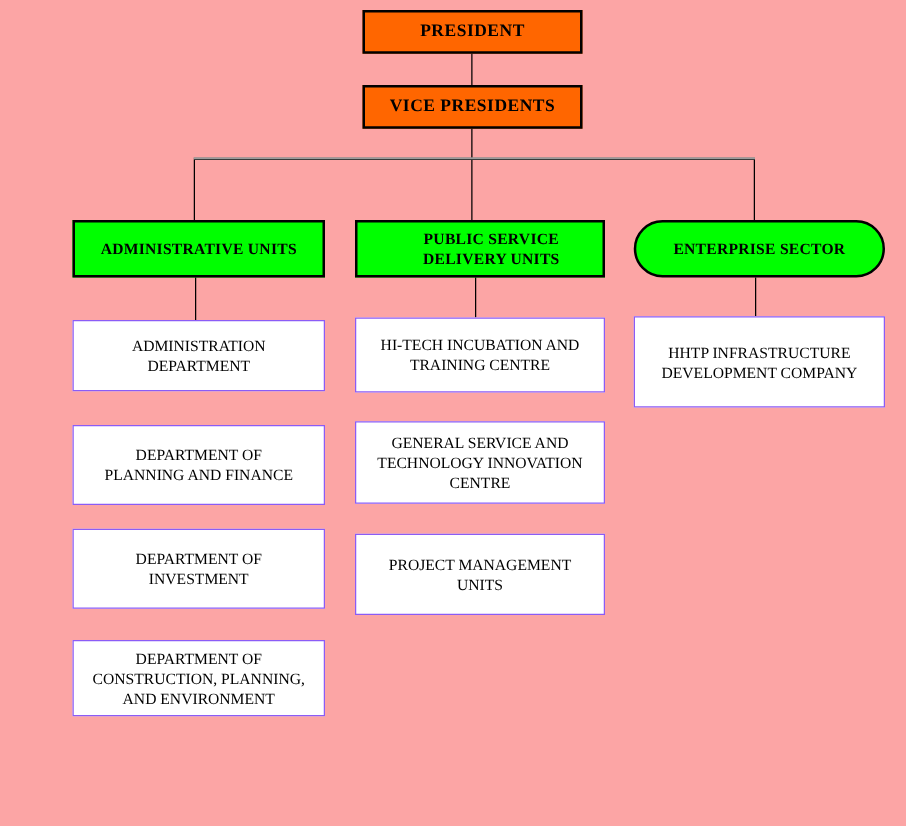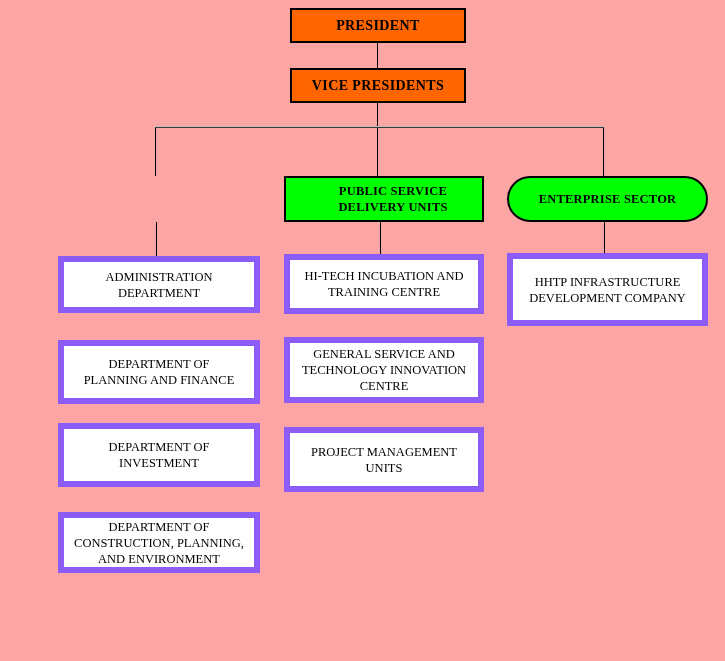--- a/index.html
+++ b/index.html
@@ -32,21 +32,21 @@
   }
   .lvl2 {
     background: #00FF00;
     border: 2px solid #000;
     font-weight: bold;
     font-size: 12.5px;
     letter-spacing: 0.2px;
   }
   .leaf {
     background: #ffffff;
-    border: 6px solid #8b5cf6;
+    border: 1px solid #8b5cf6;
     font-size: 12.5px;
   }
   .vline {
     position: absolute;
     width: 1px;
     background: #000;
   }
   .hline {
     position: absolute;
     height: 1px;
@@ -64,20 +64,21 @@
   <div class="vline" style="left:377px; top:43px; height:25px;"></div>
 
   <div class="node lvl1" style="left:290px; top:68px; width:176px; height:35px;">VICE PRESIDENTS</div>
 
   <div class="vline" style="left:377px; top:103px; height:24px;"></div>
   <div class="hline" style="left:155px; top:126px; width:449px;"></div>
   <div class="vline" style="left:155px; top:128px; height:48px;"></div>
   <div class="vline" style="left:377px; top:128px; height:48px;"></div>
   <div class="vline" style="left:603px; top:128px; height:48px;"></div>
 
+  <div class="node lvl2" style="left:58px; top:176px; width:202px; height:46px;">ADMINISTRATIVE UNITS</div>
   <div class="node lvl2" style="left:284px; top:176px; width:200px; height:46px;padding-left:20px;">PUBLIC SERVICE
 DELIVERY UNITS</div>
   <div class="node lvl2" style="left:507px; top:176px; width:201px; height:46px;border-radius:23px;">ENTERPRISE SECTOR</div>
 
   <div class="vline" style="left:156px; top:222px; height:34px;"></div>
   <div class="vline" style="left:380px; top:222px; height:32px;"></div>
   <div class="vline" style="left:604px; top:222px; height:31px;"></div>
 
   <div class="node leaf" style="left:58px; top:256px; width:202px; height:57px;">ADMINISTRATION
 DEPARTMENT</div>

